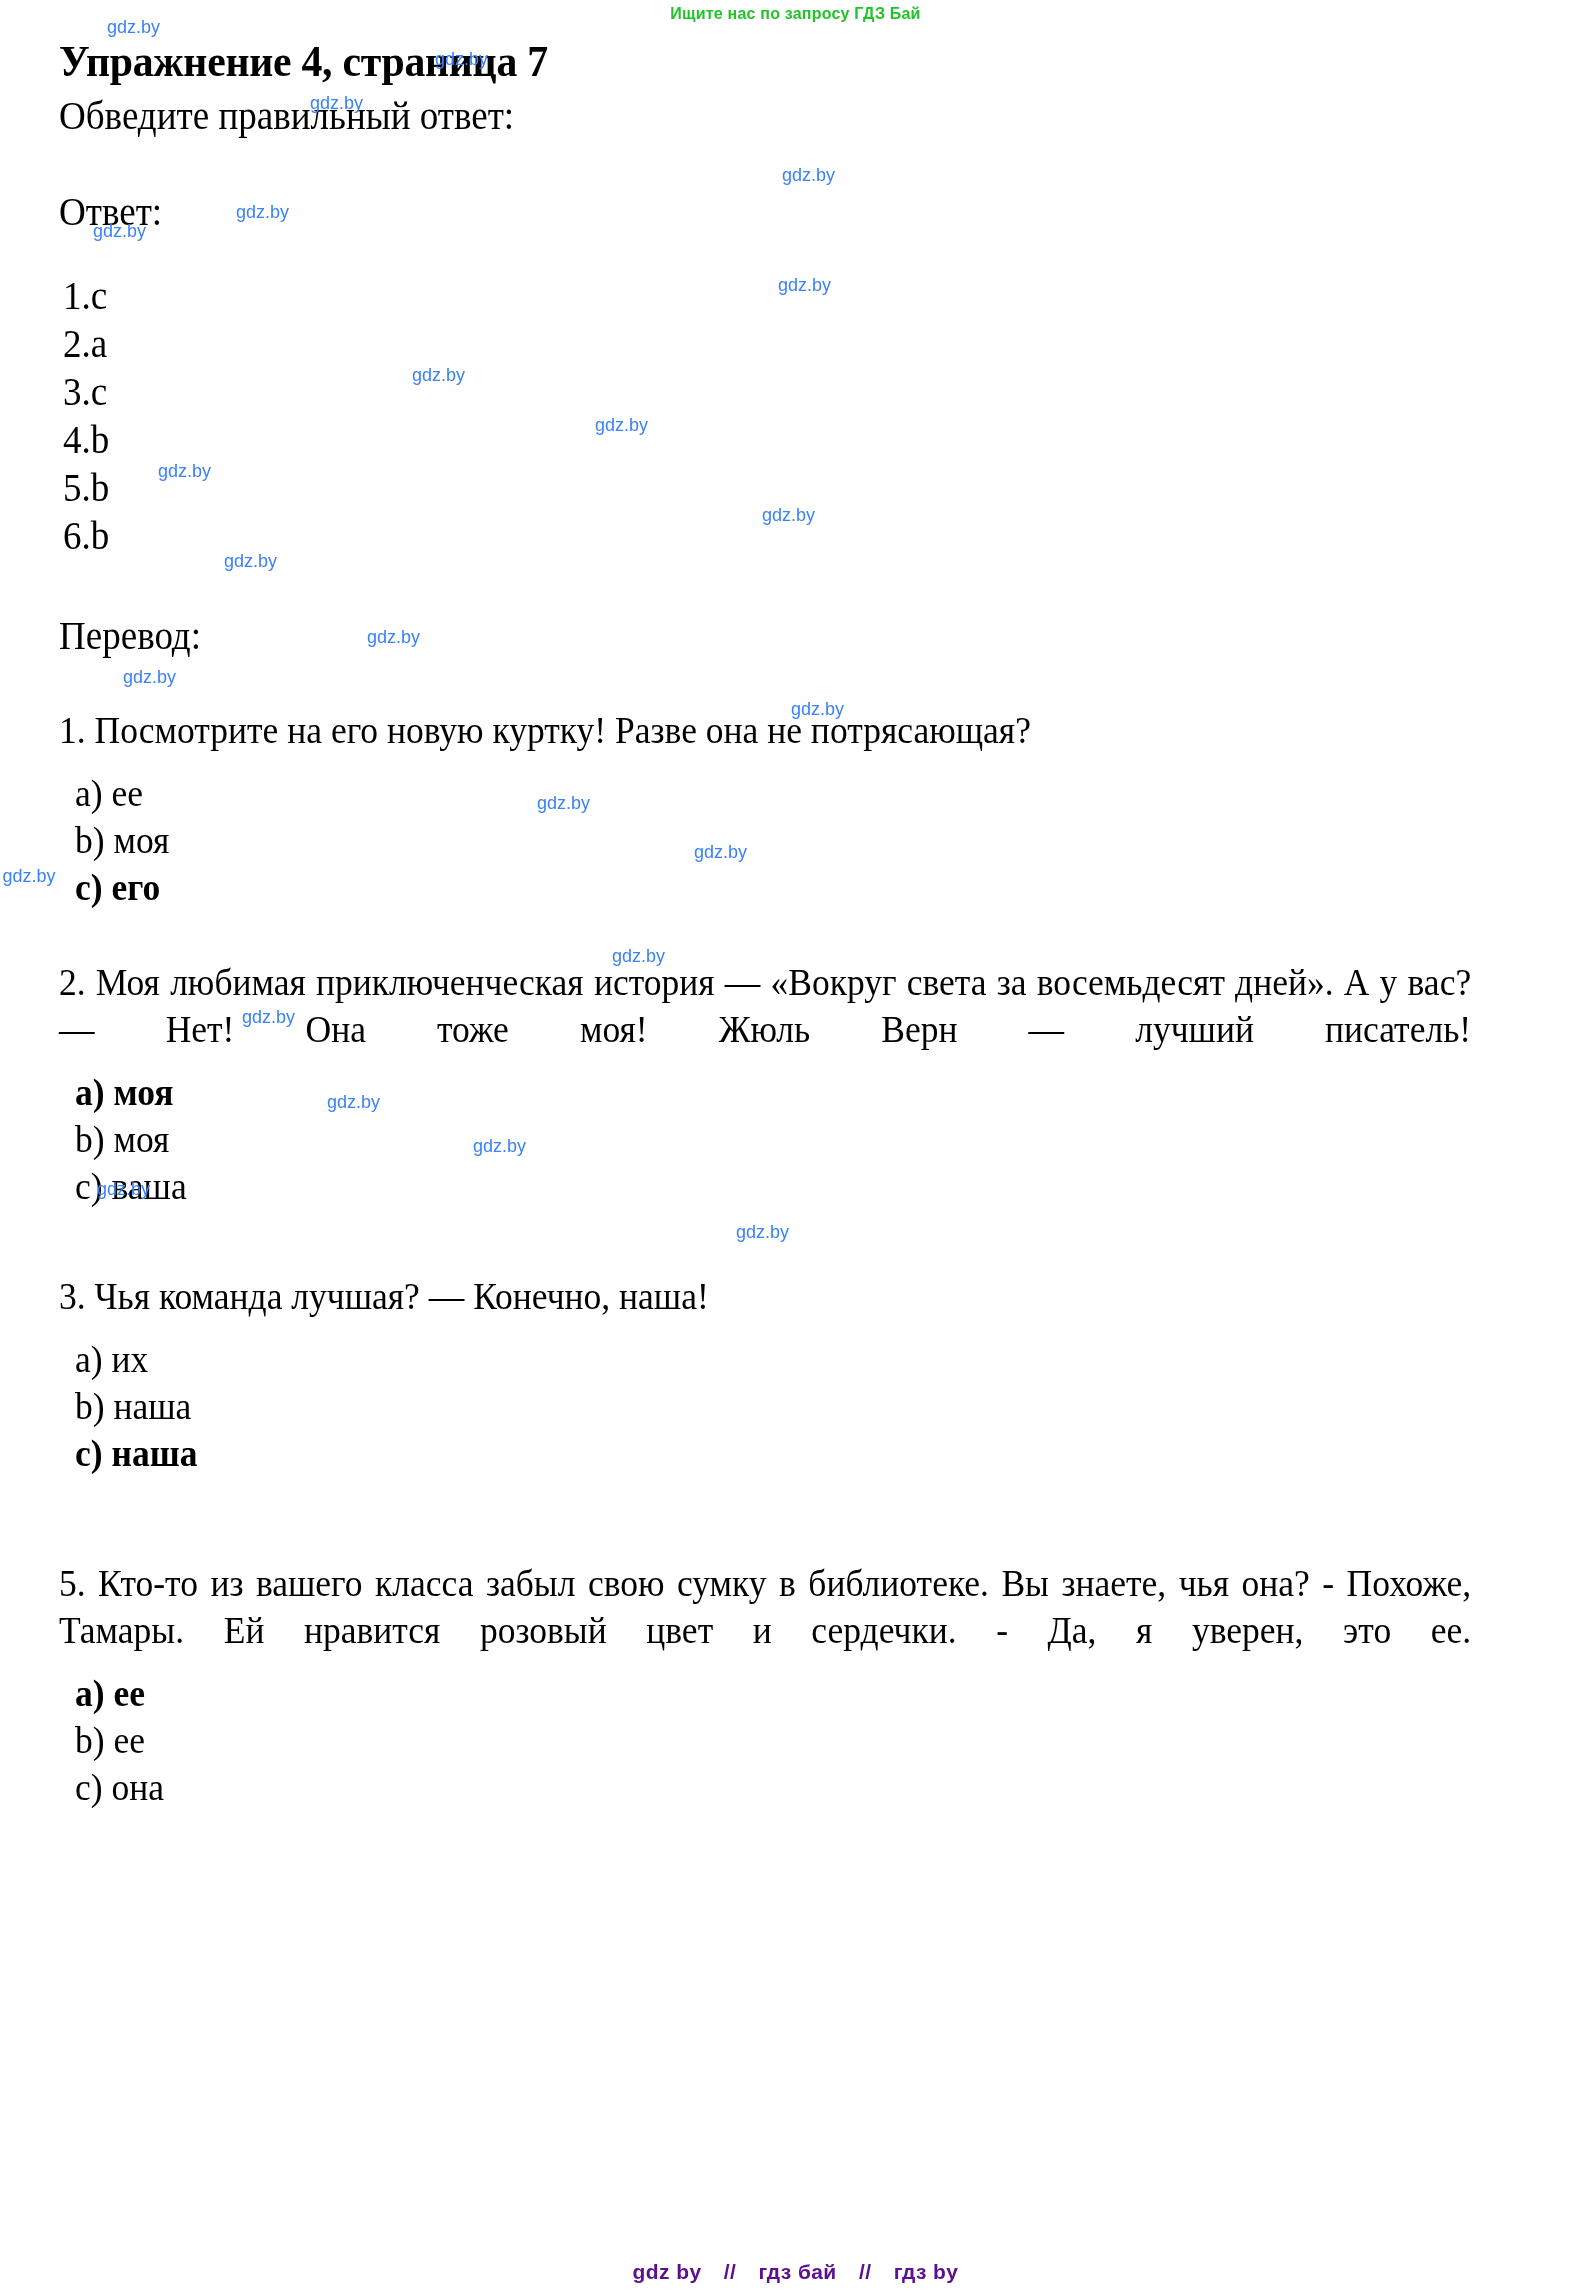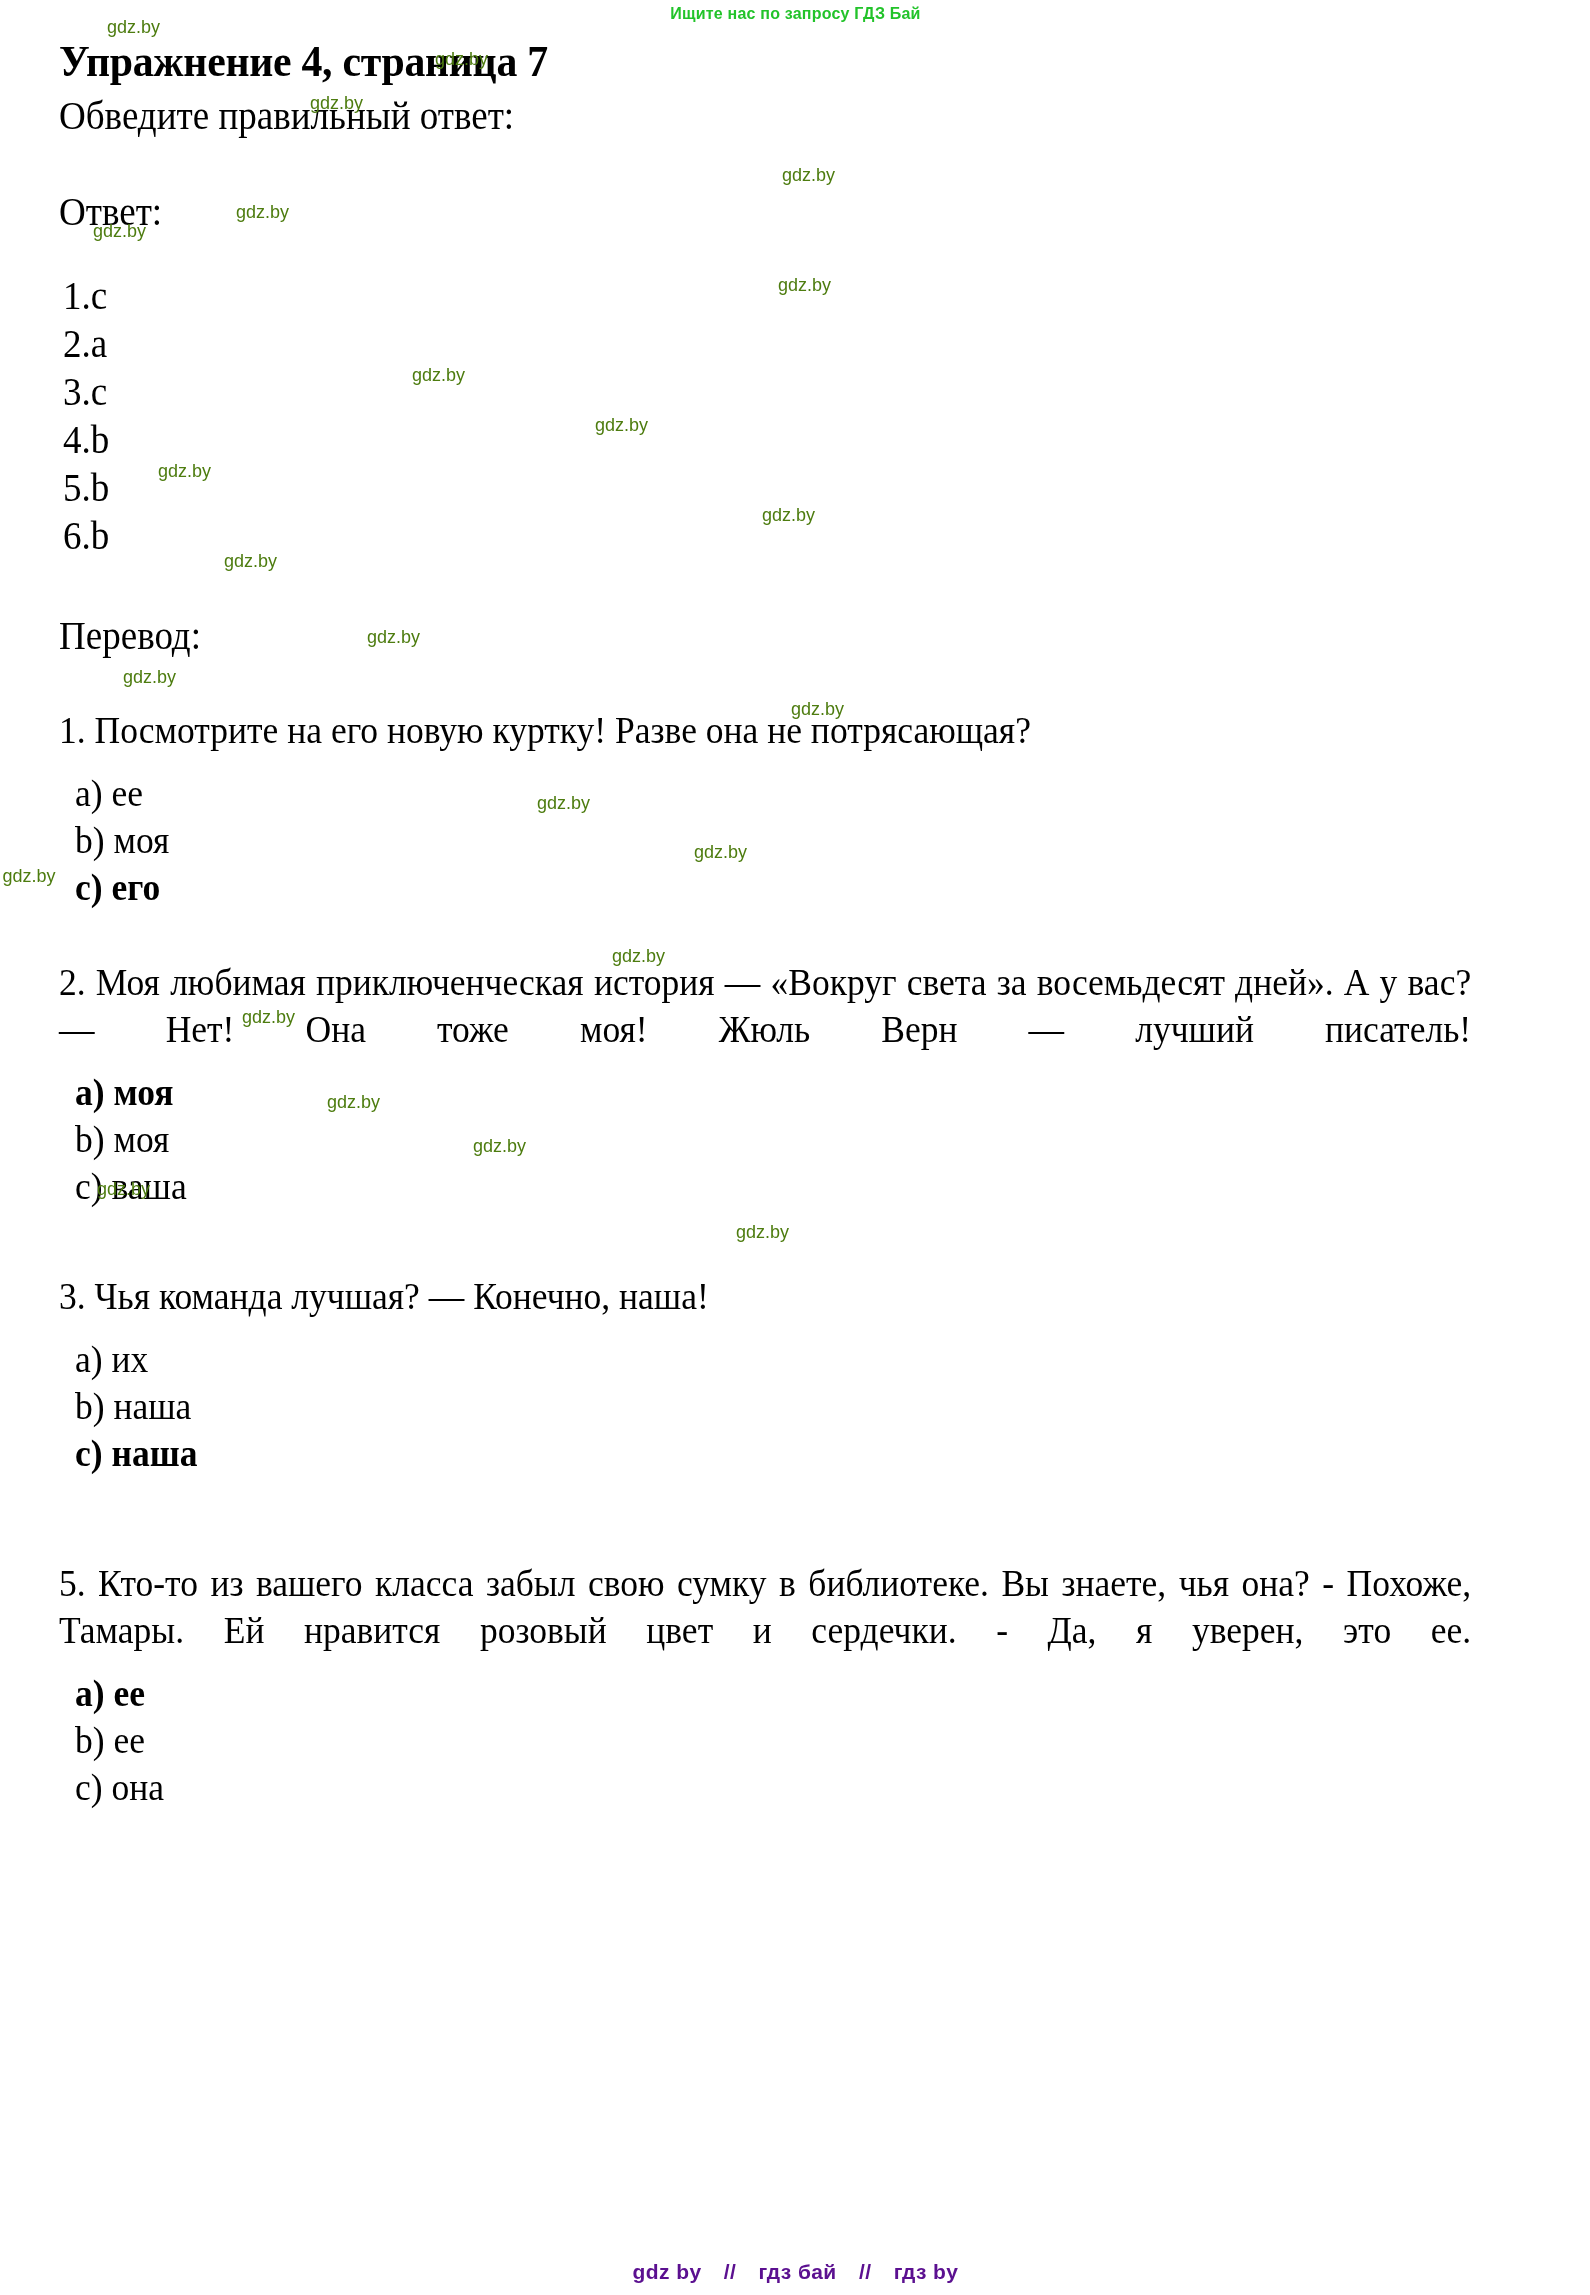--- a/index.html
+++ b/index.html
@@ -109,21 +109,21 @@
     transform-origin: left top;
   }
   .q-options li.correct { font-weight: 700; }
 
   
   .wm {
     position: absolute;
     font-family: "Liberation Sans", "DejaVu Sans", sans-serif;
     font-size: 18px;
     line-height: 20.6px;
-    color: #4d7c0f;
+    color: #3b82f6;
     white-space: nowrap;
     pointer-events: none;
   }
 
   
   #footer-links {
     position: absolute;
     left: 0;
     bottom: 11px;
     width: 1591px;

